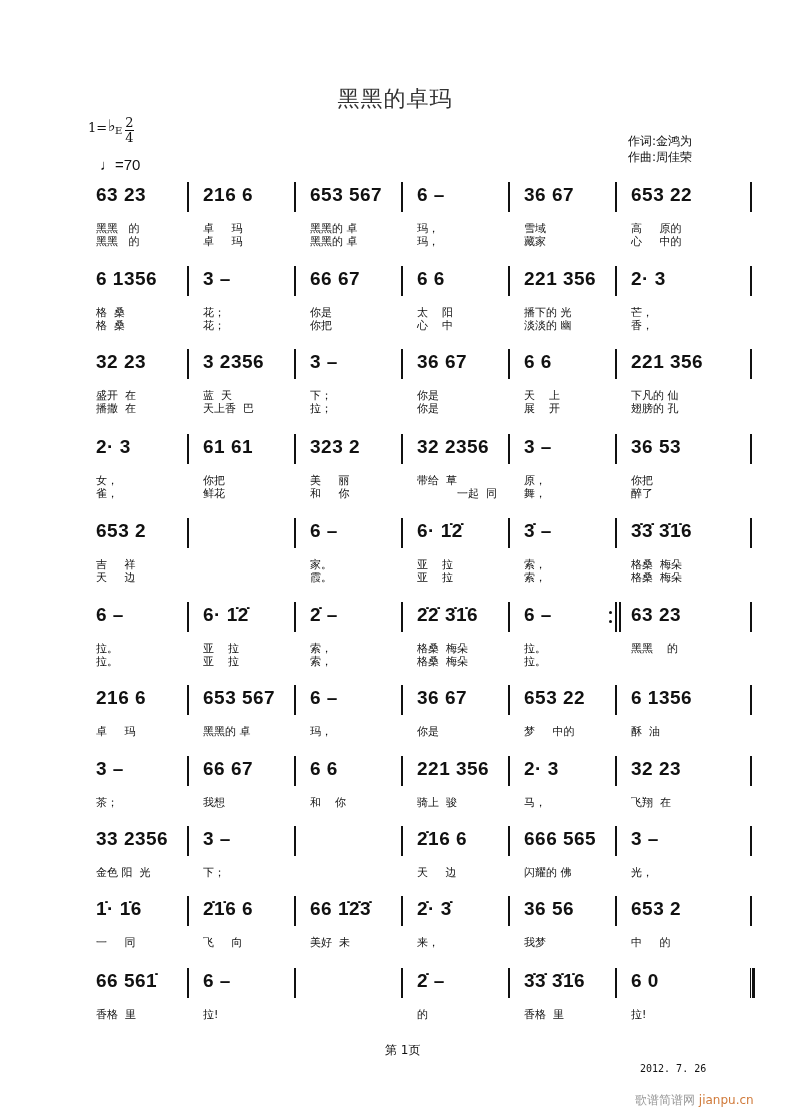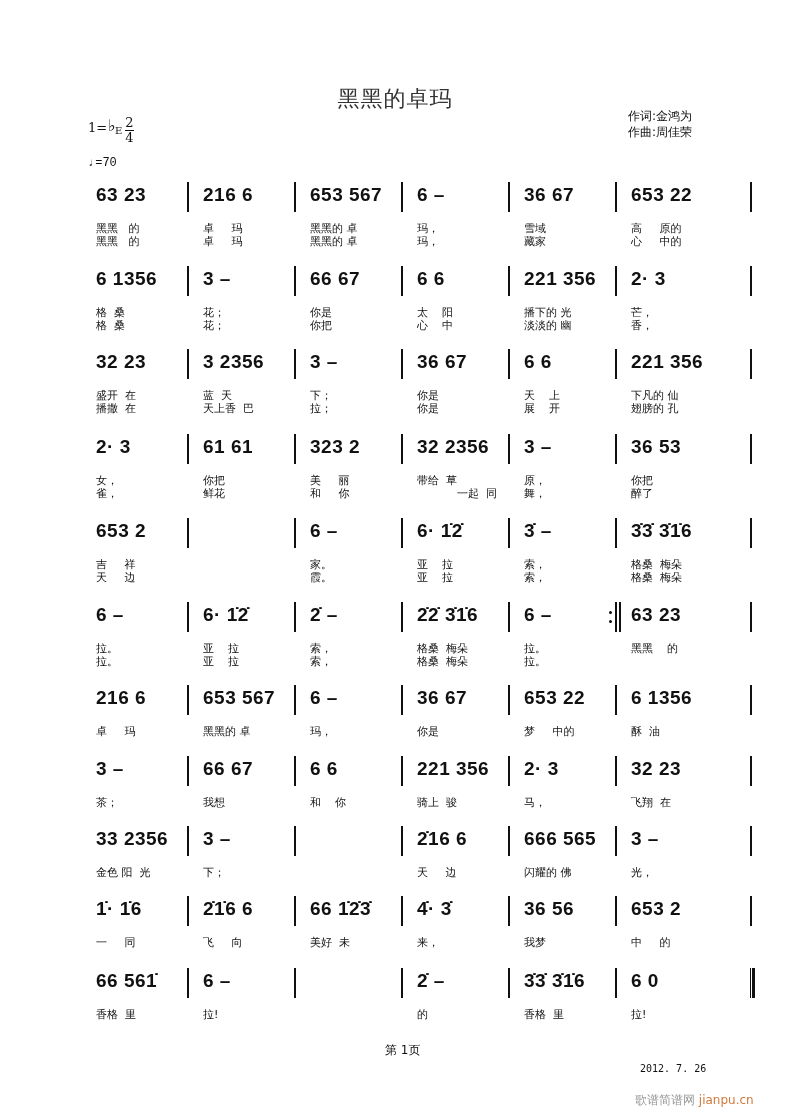--- a/index.html
+++ b/index.html
@@ -3,22 +3,22 @@
 <meta charset="utf-8">
 <style>
   html,body{margin:0;padding:0;background:#fff;}
   body{width:790px;height:1119px;position:relative;overflow:hidden;font-family:"DejaVu Sans",sans-serif;color:#111;}
   .title{position:absolute;top:84px;left:0;width:790px;text-align:center;font-family:"DejaVu Serif",serif;font-size:22px;color:#333;letter-spacing:1px;}
   .key{position:absolute;left:88px;top:120px;font-family:"DejaVu Serif",serif;font-size:13px;}
   .key .flat{position:absolute;left:20px;top:-4px;font-size:16px;}
   .key .e{position:absolute;left:27px;top:5px;font-size:10px;}
   .key .ts{position:absolute;left:37px;top:-4px;font-size:13px;line-height:14px;text-align:center;}
   .key .ts .bar{display:block;border-top:1px solid #111;width:9px;}
-  .tempo{position:absolute;left:88px;top:156px;font-size:12px;font-family:Liberation Mono, monospace;}
-  .credits{position:absolute;left:628px;top:108px;font-size:12px;line-height:16px;}
+  .tempo{position:absolute;left:100px;top:156px;font-size:15px;font-family:Liberation Sans, sans-serif;}
+  .credits{position:absolute;left:628px;top:133px;font-size:12px;line-height:16px;}
   .row{position:absolute;left:88px;width:640px;height:70px;}
   .measure{position:absolute;top:0;height:70px;}
   .notes{position:absolute;top:8px;left:8px;white-space:nowrap;font-family:"Liberation Sans",sans-serif;font-weight:bold;font-size:19px;letter-spacing:0.5px;}
   .lyr{position:absolute;top:46px;left:8px;font-size:11px;line-height:13px;white-space:pre;}
   .barline{position:absolute;top:6px;width:1.5px;height:30px;background:#111;}
   .endbar{position:absolute;top:6px;width:5px;height:30px;border-left:1.5px solid #111;border-right:3px solid #111;box-sizing:border-box;}
   .repeat{position:absolute;top:6px;width:12px;height:30px;}
   .repeat .d{position:absolute;left:0;width:3px;height:3px;background:#111;border-radius:50%;}
   .repeat .l{position:absolute;left:6px;top:0;width:1.5px;height:30px;background:#111;}
   .repeat .l2{position:absolute;left:10px;top:0;width:1.5px;height:30px;background:#111;}
@@ -401,21 +401,21 @@
         <div class="lyr" style="top: 59px;"></div>
       </div>
       <div class="barline" style="left: 206px;"></div>
       <div class="measure" style="left: 214px; width: 107px;">
         <div class="notes">66 1̇2̇3̇</div>
         <div class="lyr">美好  未</div>
         <div class="lyr" style="top: 59px;"></div>
       </div>
       <div class="barline" style="left: 313px;"></div>
       <div class="measure" style="left: 321px; width: 107px;">
-        <div class="notes">4̇·  3̇</div>
+        <div class="notes">2̇·  3̇</div>
         <div class="lyr">来，</div>
         <div class="lyr" style="top: 59px;"></div>
       </div>
       <div class="barline" style="left: 420px;"></div>
       <div class="measure" style="left: 428px; width: 107px;">
         <div class="notes">36 56</div>
         <div class="lyr">我梦</div>
         <div class="lyr" style="top: 59px;"></div>
       </div>
       <div class="barline" style="left: 527px;"></div>

